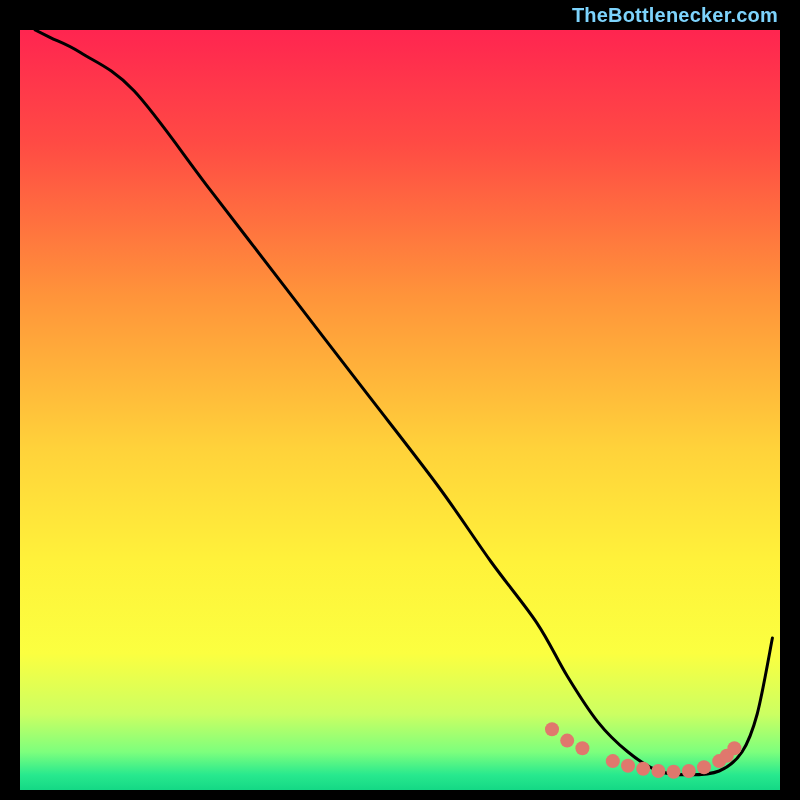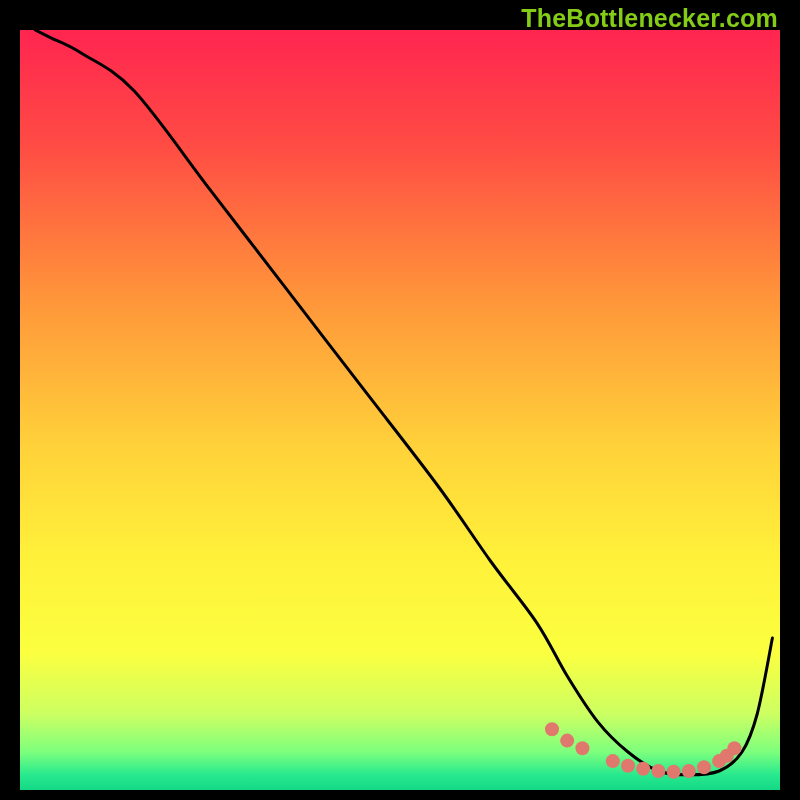--- a/index.html
+++ b/index.html
@@ -17,23 +17,23 @@
     left: 0;
     top: 0;
     width: 760px;
     height: 760px;
   }
   .watermark {
     position: absolute;
     top: 4px;
     right: 22px;
     font-family: Arial, Helvetica, sans-serif;
-    font-size: 25px;
+    font-size: 20px;
     font-weight: 600;
-    color: #84cc16;
+    color: #7dd3fc;
     letter-spacing: 0.2px;
   }
   svg { display: block; }
 </style>
 </head>
 <body>
 
 <div class="watermark">TheBottlenecker.com</div>
 
 <div class="frame">

